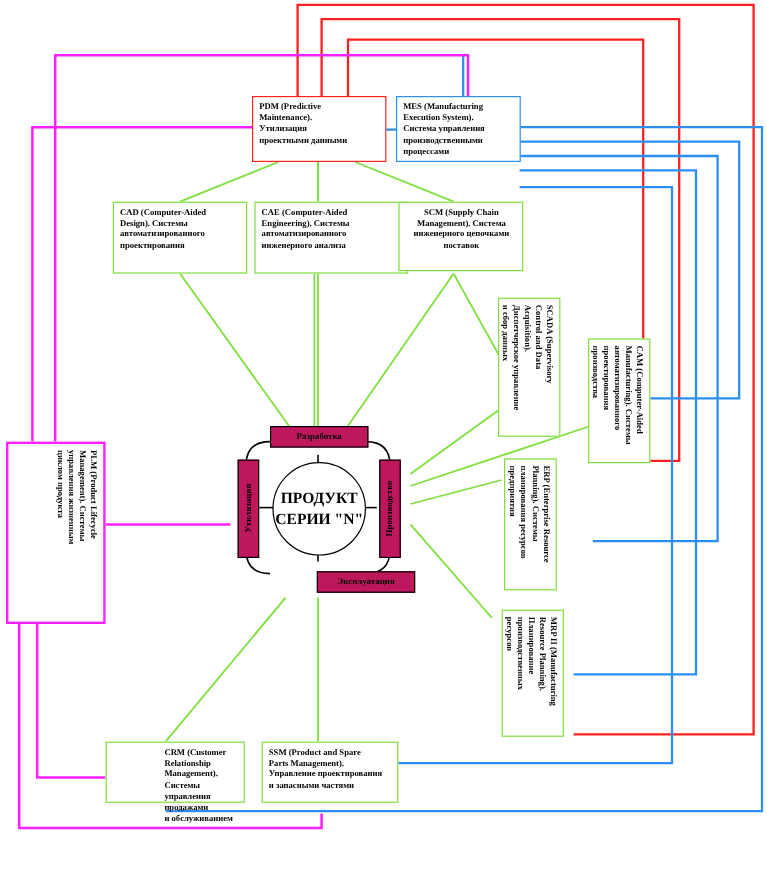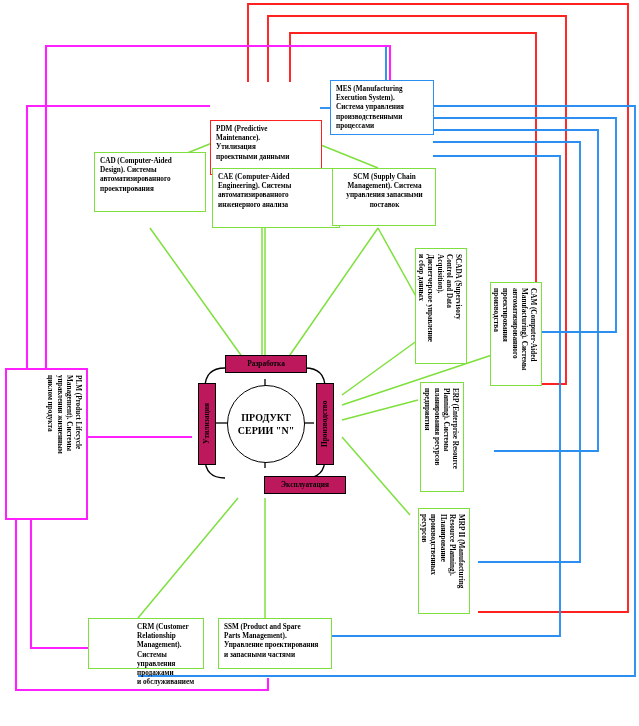--- a/index.html
+++ b/index.html
@@ -9,35 +9,35 @@
   }
   #canvas{position:absolute;left:0;top:0;width:639px;height:726px;}
   svg.wires{position:absolute;left:0;top:0;width:639px;height:726px;}
 
   .node{
     position:absolute;box-sizing:border-box;background:#ffffff;
     font-weight:bold;font-size:7.2px;line-height:1.28;color:#000000;
     padding:4px 4px 3px 5px;
   }
   .node.green{border:1.6px solid #7ee03c;}
-  .node.red{border:1.9px solid #ff2020;margin-top:40px;}
+  .node.red{border:1.9px solid #ff2020;}
   .node.blue{border:1.9px solid #2a8ff0;}
   .node.magenta{border:2.2px solid #ff20ff;}
 
   
   .node.vert{
     writing-mode:vertical-rl;
     padding:5px 4px 5px 3px;
   }
 
   
   .hub-circle{
     position:absolute;border:1.4px solid #000;border-radius:50%;
     background:#fff;display:flex;align-items:center;justify-content:center;
-    text-align:center;font-weight:bold;font-size:10px;line-height:1.35;
+    text-align:center;font-weight:bold;font-size:13px;line-height:1.35;
   }
   .hub-box{
     position:absolute;border:1.2px solid #000;background:#be185d;
     display:flex;align-items:center;justify-content:center;text-align:center;
     font-weight:bold;font-size:7.4px;line-height:1.1;
   }
   .hub-box.vert{writing-mode:vertical-rl;}
   .hub-box.vert.flip{transform:rotate(180deg);}
 </style>
 </head>
@@ -125,38 +125,38 @@
   </div>
 
   <div class="node blue" style="left:330px;top:80px;width:104px;height:55px;">
     <div>MES (Manufacturing</div>
     <div>Execution System).</div>
     <div>Система управления</div>
     <div>производственными</div>
     <div>процессами</div>
   </div>
 
-  <div class="node green" style="left:94px;top:152px;width:112px;height:60px;">
+  <div class="node green" style="left:94px;top:168px;width:112px;height:60px;">
     <div>CAD (Computer-Aided</div>
     <div>Design). Системы</div>
     <div>автоматизированного</div>
     <div>проектирования</div>
   </div>
 
   <div class="node green" style="left:212px;top:168px;width:128px;height:60px;">
     <div>CAE (Computer-Aided</div>
     <div>Engineering). Системы</div>
     <div>автоматизированного</div>
     <div>инженерного анализа</div>
   </div>
 
   <div class="node green" style="left:332px;top:168px;width:104px;height:58px;text-align:center;">
     <div>SCM (Supply Chain</div>
     <div>Management). Система</div>
-    <div>управления запасными</div>
+    <div>инженерного цепочками</div>
     <div>поставок</div>
   </div>
 
   <div class="node green vert" style="left:415px;top:248px;width:52px;height:116px;">
     <div>SCADA (Supervisory</div>
     <div>Control and Data</div>
     <div>Acquisition).</div>
     <div>Диспетчерское управление</div>
     <div>и сбор данных</div>
   </div>

